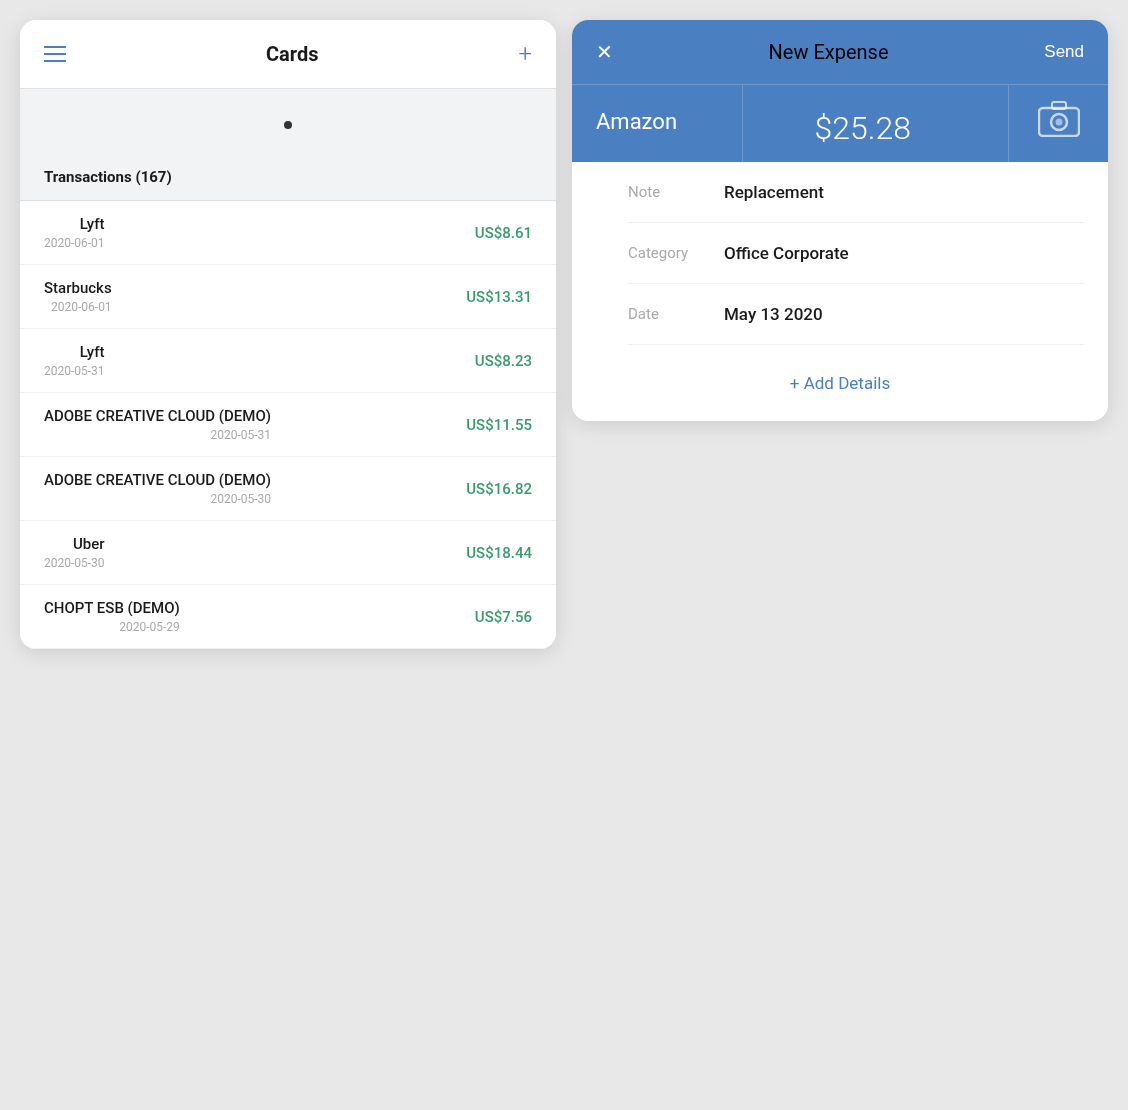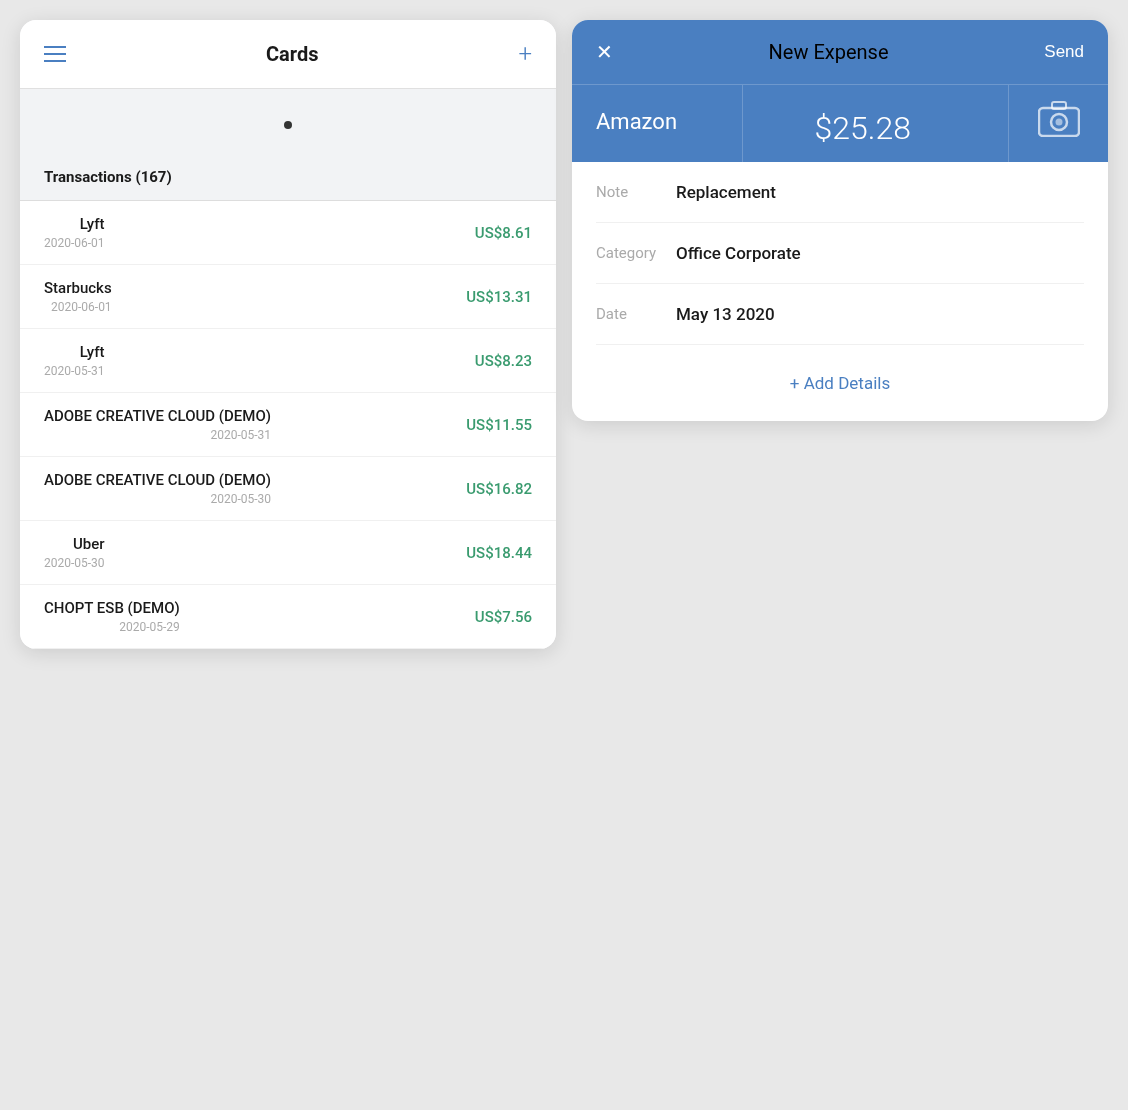--- a/index.html
+++ b/index.html
@@ -278,21 +278,22 @@
     
     .detail-rows {
       padding: 0 24px;
     }
 
     .detail-row {
       display: flex;
       align-items: center;
       padding: 20px 0;
       border-bottom: 1px solid #f0f0f0;
-      gap: 0;
+      gap: 16px;
+      margin-left: 32px;
     }
 
     .detail-label {
       font-size: 15px;
       color: #aaa;
       width: 80px;
       flex-shrink: 0;
     }
 
     .detail-value {

